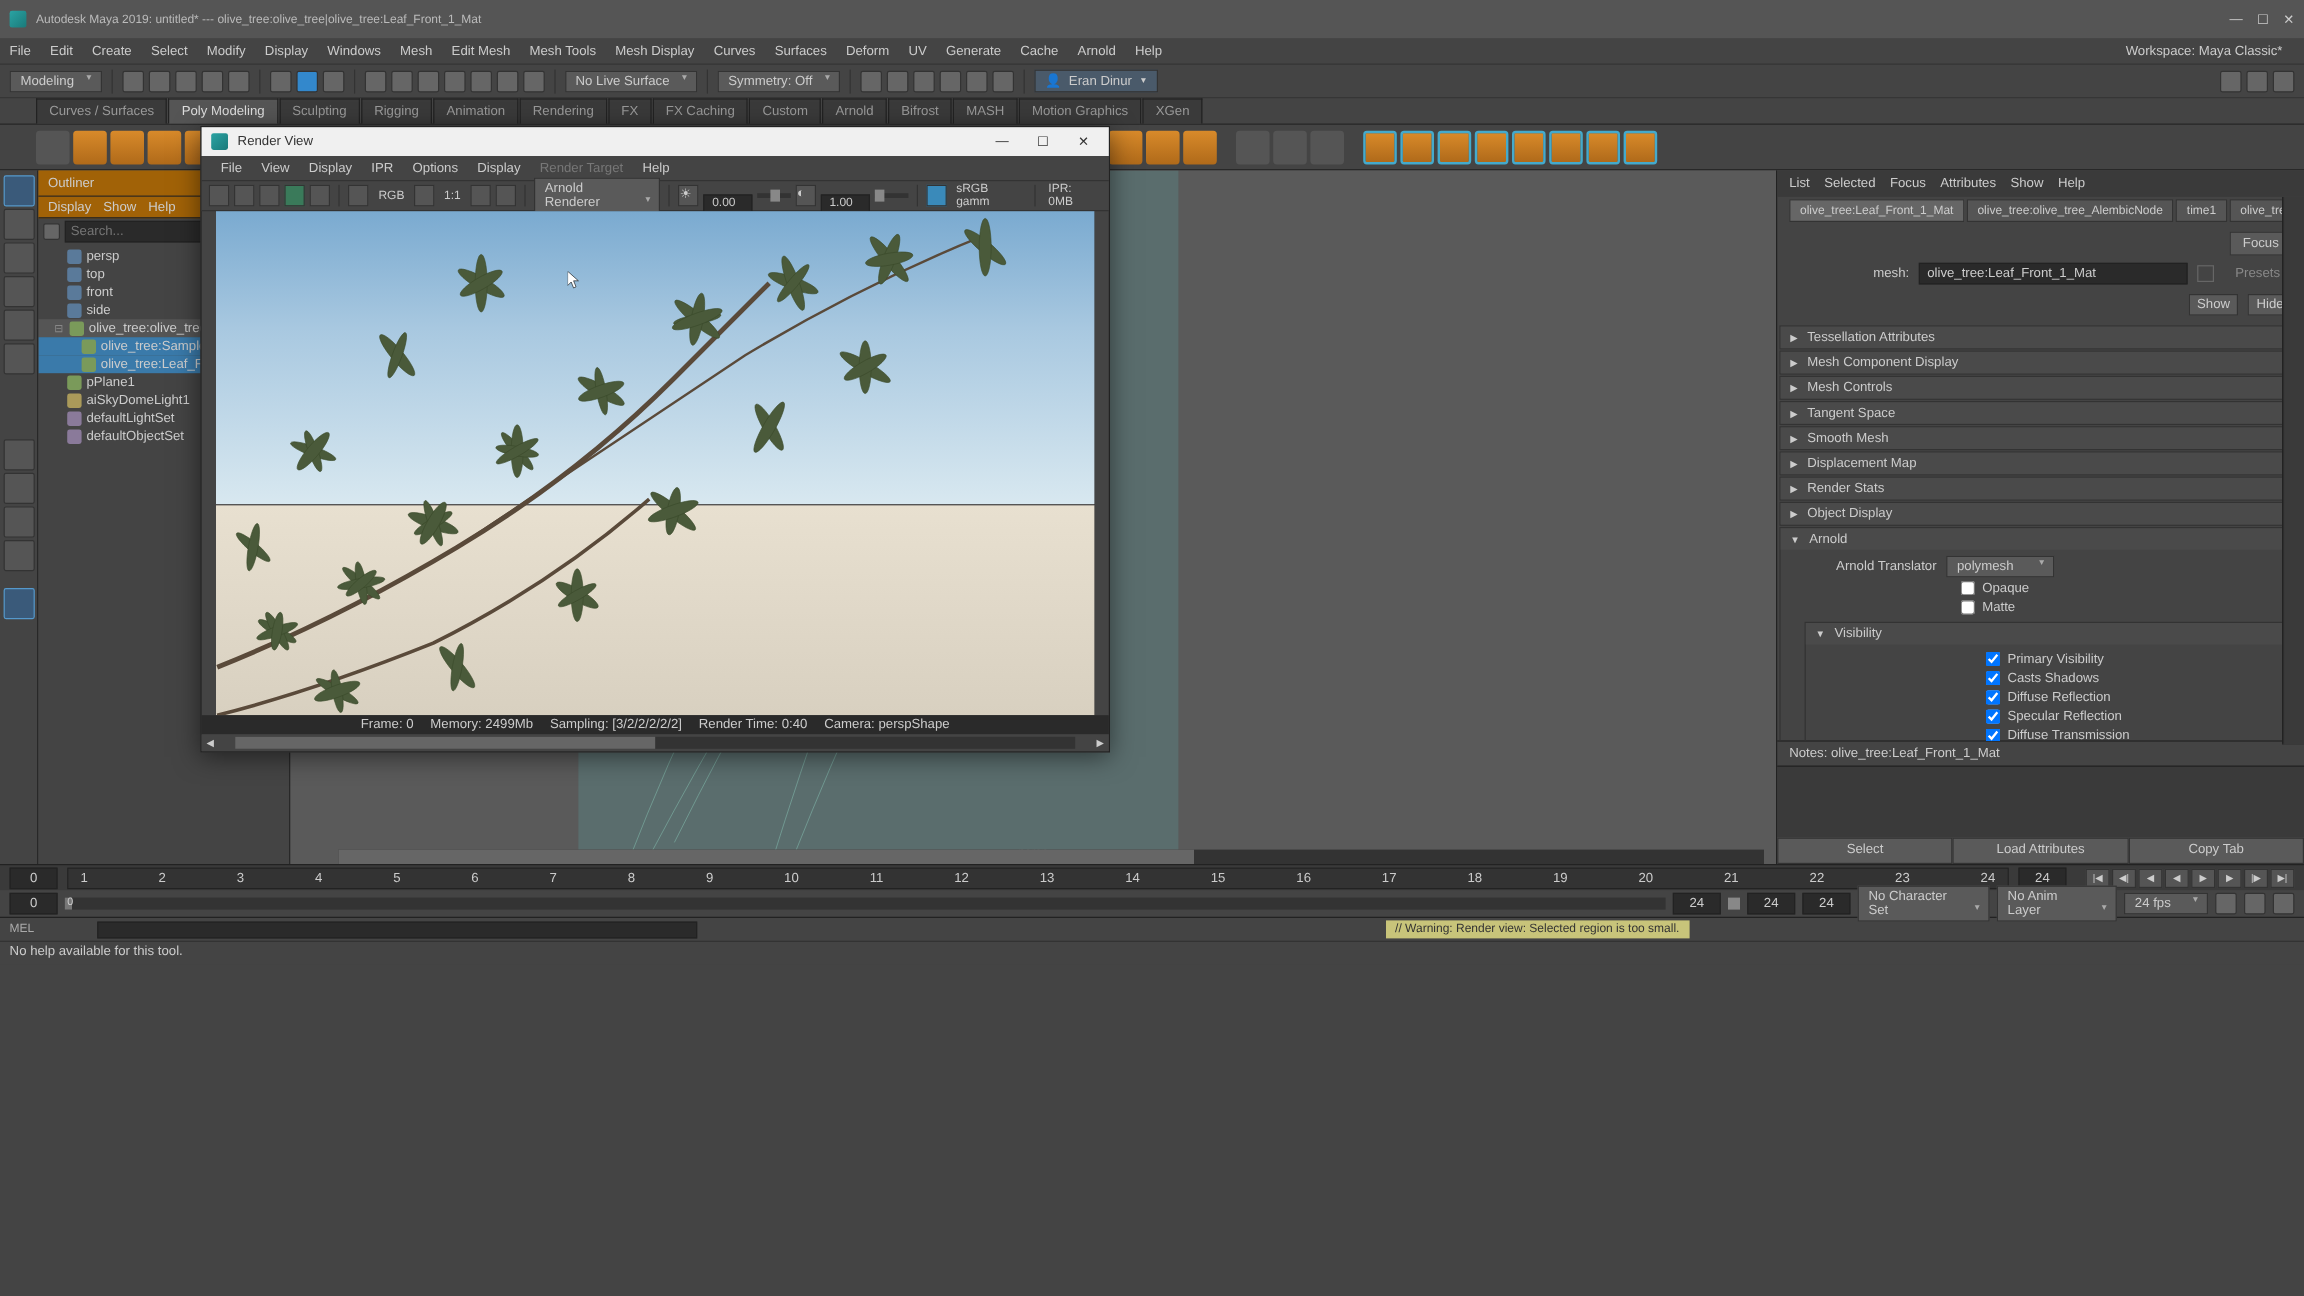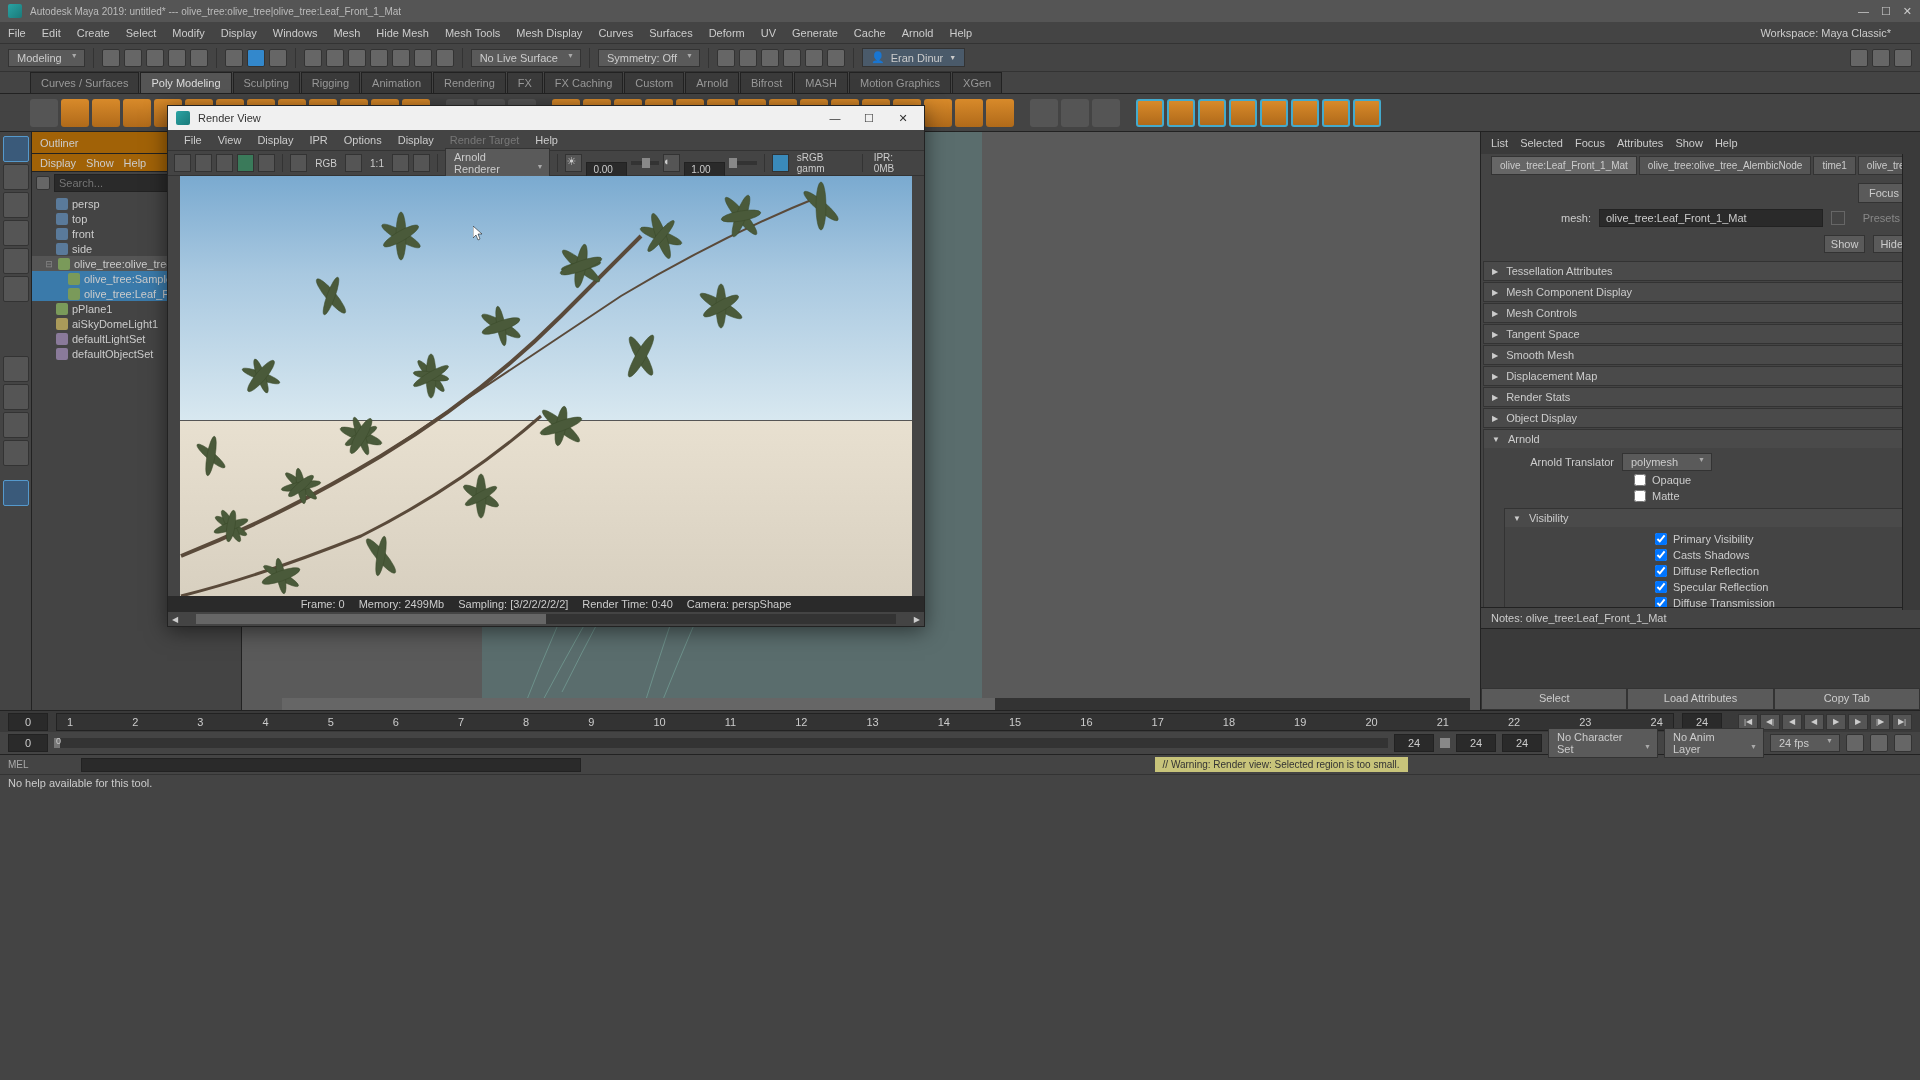--- a/index.html
+++ b/index.html
@@ -1,24 +1,24 @@
 <!DOCTYPE html>
 <html><head>
 <meta charset="utf-8">
 <style>
 * { margin:0; padding:0; box-sizing:border-box; font-family:Arial,sans-serif; font-size:11px; color:#ccc; user-select:none; }
 body { background:#444444; width:1920px; height:1080px; overflow:hidden; position:relative; }
-.titlebar { height:22px; background:#555555; display:flex; align-items:center; padding:0 8px; gap:8px; }
+.titlebar { height:32px; background:#555555; display:flex; align-items:center; padding:0 8px; gap:8px; }
 .titlebar .logo { width:14px; height:14px; background:linear-gradient(135deg,#2aa3a3,#1a7a7a); border-radius:2px; }
 .titlebar .title { font-size:10px; color:#bbb; }
 .titlebar .spacer { flex:1; }
 .titlebar .winbtns { display:flex; gap:12px; font-size:11px; color:#aaa; }
 .menubar { height:22px; background:#444444; border-bottom:1px solid #333; display:flex; align-items:center; }
 .menubar .item { padding:0 8px; font-size:11px; cursor:default; }
-.menubar .right { margin-left:auto; padding-right:29px; font-size:11px; color:#aaa; }
+.menubar .right { margin-left:auto; padding-right:18px; font-size:11px; color:#aaa; }
 .toolbar { height:28px; background:#444444; border-bottom:1px solid #333; display:flex; align-items:center; padding:0 8px; gap:4px; }
 .dropdown { background:#5a5a5a; border:1px solid #333; padding:2px 22px 2px 8px; position:relative; font-size:11px; }
 .dropdown::after { content:"▼"; position:absolute; right:6px; font-size:7px; color:#aaa; }
 .tbicon { width:18px; height:18px; background:#666; border:1px solid #333; border-radius:2px; }
 .tbicon.active { background:#3388cc; }
 .tbsep { width:1px; height:20px; background:#333; margin:0 4px; }
 .shelftabs { height:22px; background:#444444; border-bottom:1px solid #222; display:flex; align-items:flex-end; padding-left:30px; }
 .shelftab { padding:4px 10px; font-size:11px; color:#999; background:#3a3a3a; border:1px solid #222; border-bottom:none; margin-right:1px; }
 .shelftab.active { background:#555555; color:#ddd; }
 .shelficons { height:38px; background:#444444; border-bottom:1px solid #222; display:flex; align-items:center; padding-left:30px; gap:3px; }
@@ -127,21 +127,21 @@
 
 <div class="menubar">
   <span class="item">File</span>
   <span class="item">Edit</span>
   <span class="item">Create</span>
   <span class="item">Select</span>
   <span class="item">Modify</span>
   <span class="item">Display</span>
   <span class="item">Windows</span>
   <span class="item">Mesh</span>
-  <span class="item">Hide Mesh</span>
+  <span class="item">Edit Mesh</span>
   <span class="item">Mesh Tools</span>
   <span class="item">Mesh Display</span>
   <span class="item">Curves</span>
   <span class="item">Surfaces</span>
   <span class="item">Deform</span>
   <span class="item">UV</span>
   <span class="item">Generate</span>
   <span class="item">Cache</span>
   <span class="item">Arnold</span>
   <span class="item">Help</span>

